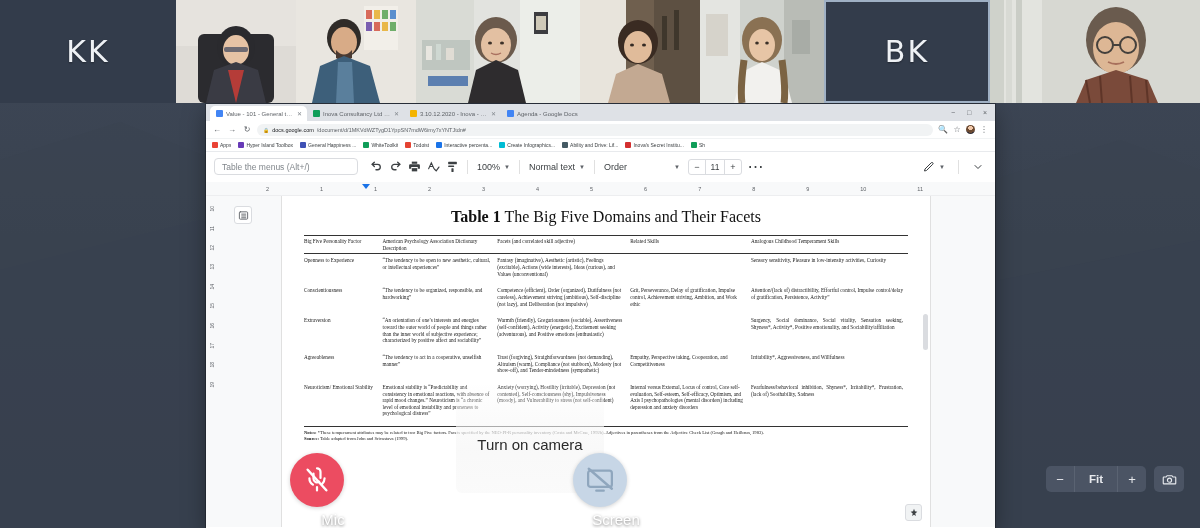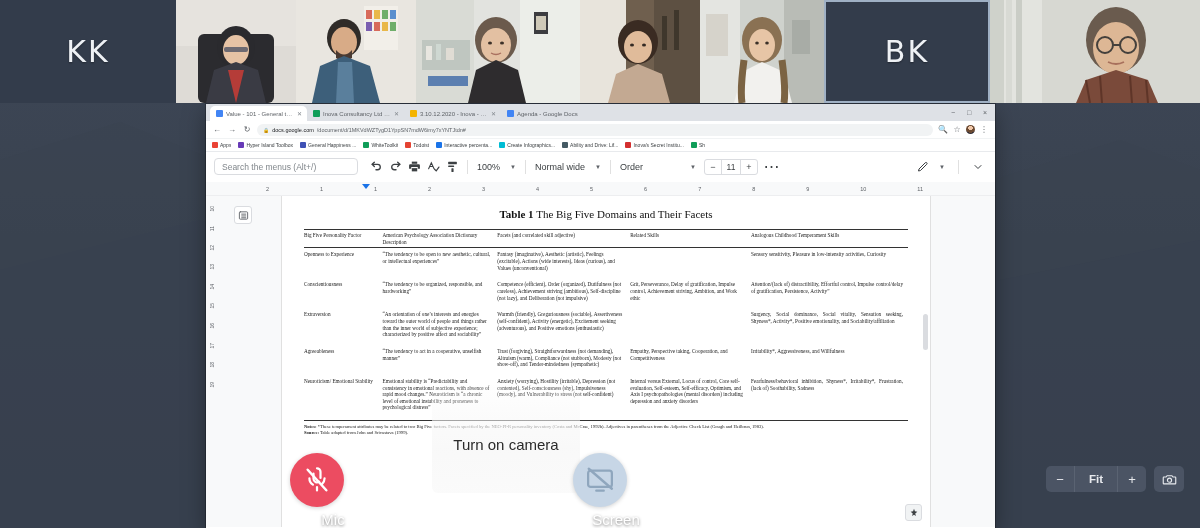--- a/index.html
+++ b/index.html
@@ -148,21 +148,21 @@
     width: 144px; height: 17px; border: 1px solid #dadce0; border-radius: 4px;
     display: flex; align-items: center; padding: 0 7px;
     font-size: 8.5px; color: #80868b; margin-right: 9px;
   }
   .tbtn {
     width: 19px; height: 19px; display: flex; align-items: center;
     justify-content: center; color: #3c4043; flex: 0 0 auto;
   }
   .tbsep { width: 1px; height: 14px; background: #e0e0e0; margin: 0 5px; flex: 0 0 auto; }
   .tbdrop {
-    height: 19px; display: flex; align-items: center; gap: 10px;
+    height: 19px; display: flex; align-items: center; gap: 4px;
     padding: 0 4px; font-size: 9px; color: #3c4043; flex: 0 0 auto;
   }
   .tbdrop .cv { font-size: 6px; color: #5f6368; }
   .fontsize {
     display: flex; align-items: center; border: 1px solid #dadce0;
     border-radius: 3px; height: 16px; margin-left: 4px; flex: 0 0 auto;
   }
   .fontsize > div {
     width: 16px; height: 16px; display: flex; align-items: center;
     justify-content: center; font-size: 9px; color: #3c4043;
@@ -215,21 +215,21 @@
   }
   .page {
     margin: 0 auto; background: #fff; width: 648px; min-height: 331px;
     box-shadow: 0 0 0 1px #e0e0e0;
     padding: 12px 22px 0 22px;
     position: relative;
     flex: 0 0 auto;
   }
   .doc-title {
     text-align: center; font-family: "Liberation Serif", serif;
-    font-size: 11px; color: #111; margin-bottom: 9px;
+    font-size: 16px; color: #111; margin-bottom: 9px;
   }
   .doc-title b { font-weight: bold; }
   table.bigfive {
     width: 100%; border-collapse: collapse;
     font-family: "Liberation Serif", serif;
     font-size: 5.2px; color: #1a1a1a; line-height: 1.28;
   }
   table.bigfive th, table.bigfive td {
     vertical-align: top; padding: 3px 5px 7px 0; text-align: left;
   }
@@ -284,21 +284,21 @@
     text-shadow: 0 1px 3px rgba(0,0,0,.55);
     padding-left: 32px;
   }
   .ctrl.mic { left: 20px; background: #ec4c61; }
   .ctrl.cam { left: 162px; background: #fbfbfb; }
   .ctrl.screen { left: 303px; background: #c7d6e6; text-decoration: underline; }
   .ctrl.leave { left: 480px; background: #fbfbfb; }
 
   
   .tooltip {
-    position: absolute; left: 432px; top: 385px;
+    position: absolute; left: 456px; top: 385px;
     width: 148px; height: 108px;
     background: linear-gradient(180deg, rgba(250,250,250,.10) 0%, rgba(248,248,248,.55) 30%, rgba(247,247,247,.78) 60%, rgba(245,245,245,.45) 100%);
     border-radius: 6px;
     display: flex; align-items: center; justify-content: center;
     z-index: 55;
   }
   .tooltip .tt-text {
     color: #2b2b2b; font-size: 15px; white-space: nowrap;
     margin-top: 10px;
   }
@@ -534,21 +534,21 @@
         <span class="bklbl">Inova's Secret Institu...</span>
       </div>
       <div class="bkitem">
         <span class="bkico" style="background:#0f9d58"></span>
         <span class="bklbl">Sh</span>
       </div>
     </div>
 
     <div class="docs-toolbar">
       <div class="menusearch">
-        <span>Search the menus (Alt+/)</span>
+        <span>Table the menus (Alt+/)</span>
       </div>
       <div class="tbtn">
         <svg width="13" height="13" viewBox="0 0 24 24" fill="none" stroke="#3c4043" stroke-width="2.4" stroke-linecap="round" stroke-linejoin="round">
             <path d="M4 8h10a5 5 0 0 1 0 10h-3"></path>
             <polyline points="8 4 4 8 8 12"></polyline>
           </svg>
       </div>
       <div class="tbtn">
         <svg width="13" height="13" viewBox="0 0 24 24" fill="none" stroke="#3c4043" stroke-width="2.4" stroke-linecap="round" stroke-linejoin="round">
             <path d="M20 8H10a5 5 0 0 0 0 10h3"></path>
@@ -575,21 +575,21 @@
             <rect x="10" y="15" width="4" height="7" rx="1"></rect>
           </svg>
       </div>
       <div class="tbsep"></div>
       <div class="tbdrop">
         <span>100%</span>
         <span class="cv">▼</span>
       </div>
       <div class="tbsep"></div>
       <div class="tbdrop">
-        <span>Normal wide</span>
+        <span>Normal text</span>
         <span class="cv">▼</span>
       </div>
       <div class="tbsep"></div>
       <div class="tbdrop" style="min-width:84px">
         <span>Order</span>
         <span class="cv" style="margin-left:auto">▼</span>
       </div>
       <div class="fontsize">
         <div>−</div>
         <div class="fsval">11</div>

